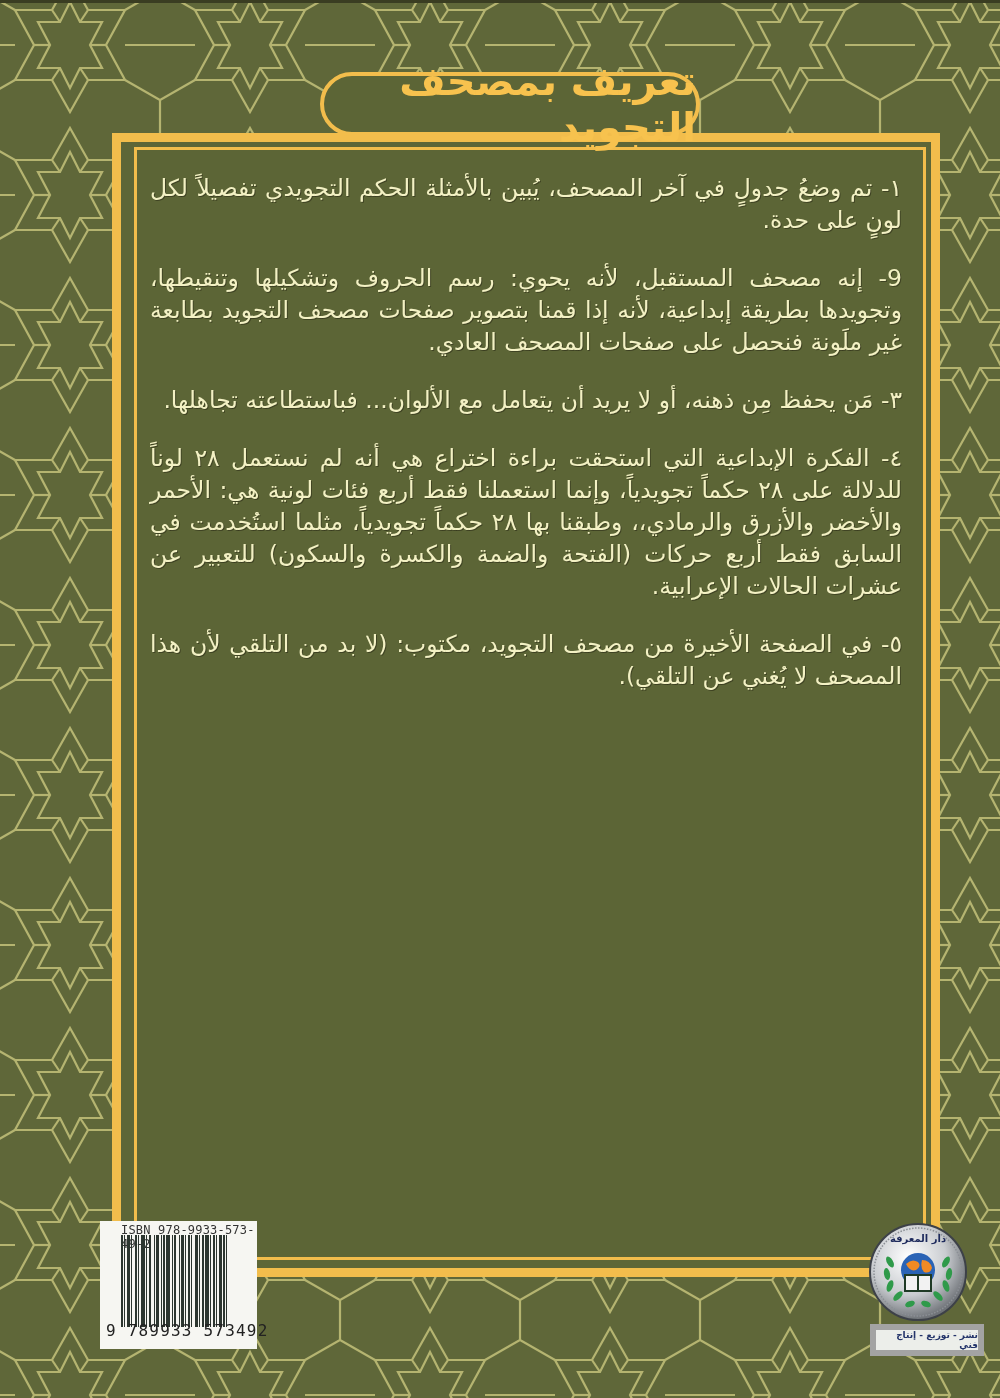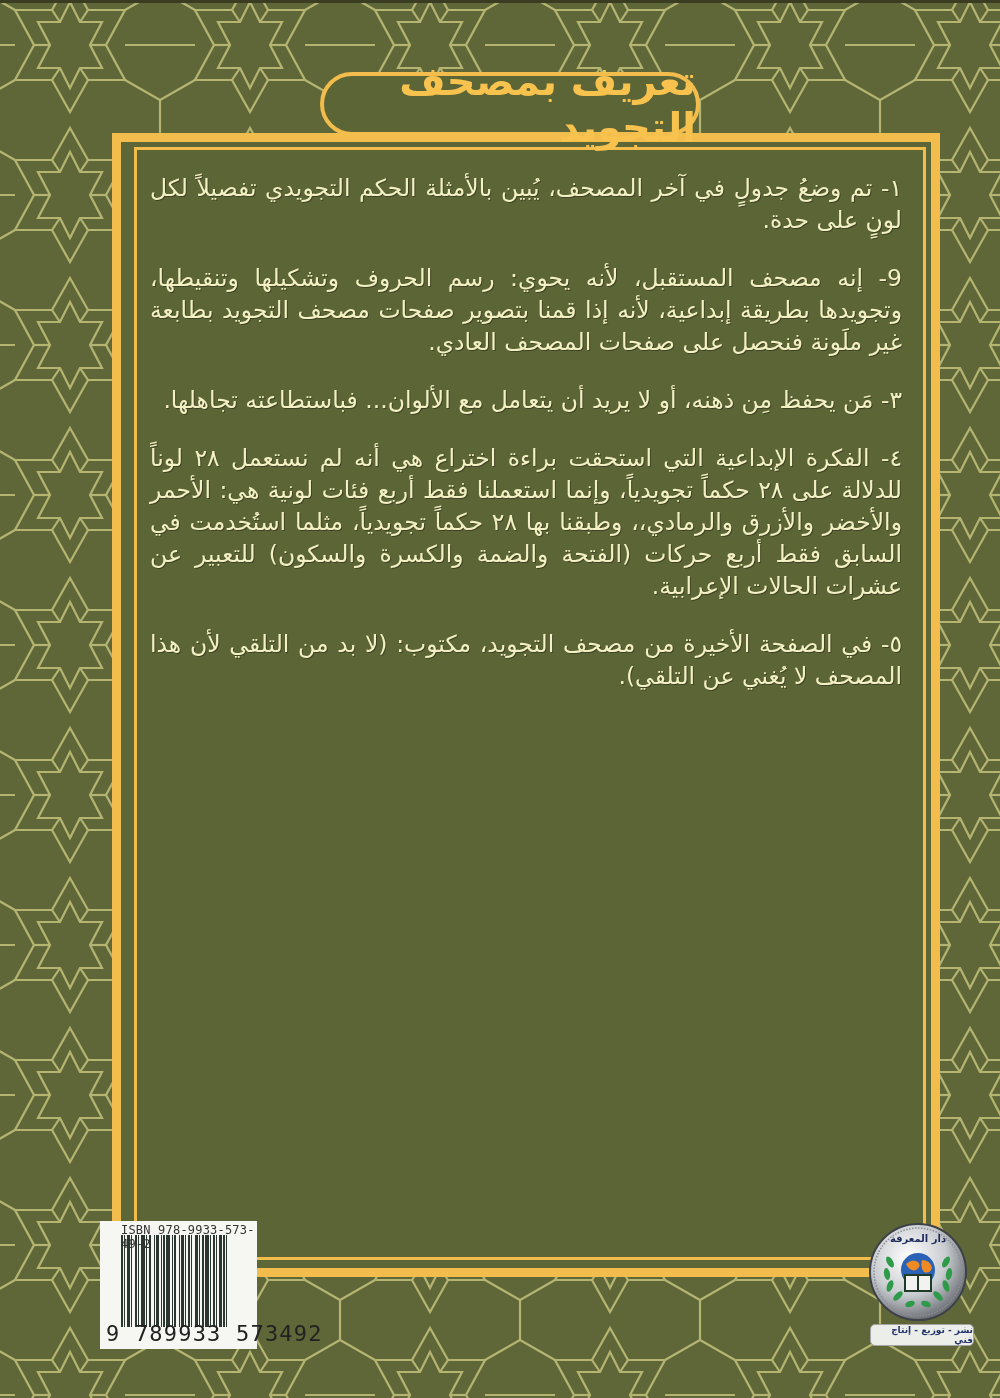--- a/index.html
+++ b/index.html
@@ -71,31 +71,31 @@
     letter-spacing: 0.2px;
   }
   .bars {
     position: absolute; left: 21px; top: 14px; width: 128px; height: 92px;
     display: flex; align-items: stretch;
   }
   .bars span { display: block; background: #2c3630; height: 100%; }
   .ean-digits {
     position: absolute; left: 6px; top: 100px; width: 150px;
     font-family: "DejaVu Sans Mono", monospace;
-    font-size: 22px; color: #222; letter-spacing: 1.2px;
+    font-size: 16px; color: #222; letter-spacing: 1.2px;
     white-space: pre;
   }
   .publisher-logo {
     position: absolute; left: 868px; top: 1222px; width: 100px; height: 100px;
     z-index: 4;
   }
   .publisher-tagline {
     position: absolute; left: 870px; top: 1324px; width: 102px; height: 20px;
-    background: #eceeea; border-radius: 5px;
-    border: 1px solid #a3a3a3;
+    background: #eceeea; border-radius: 0;
+    border: 6px solid #a3a3a3;
     z-index: 4;
     display: flex; align-items: center; justify-content: center;
     font-size: 9px; font-weight: bold; color: #24346a;
     direction: rtl;
   }
   .publisher-name {
     font-size: 10px; font-weight: bold; fill: #1d2a5c;
   }
 </style>
 </head>

